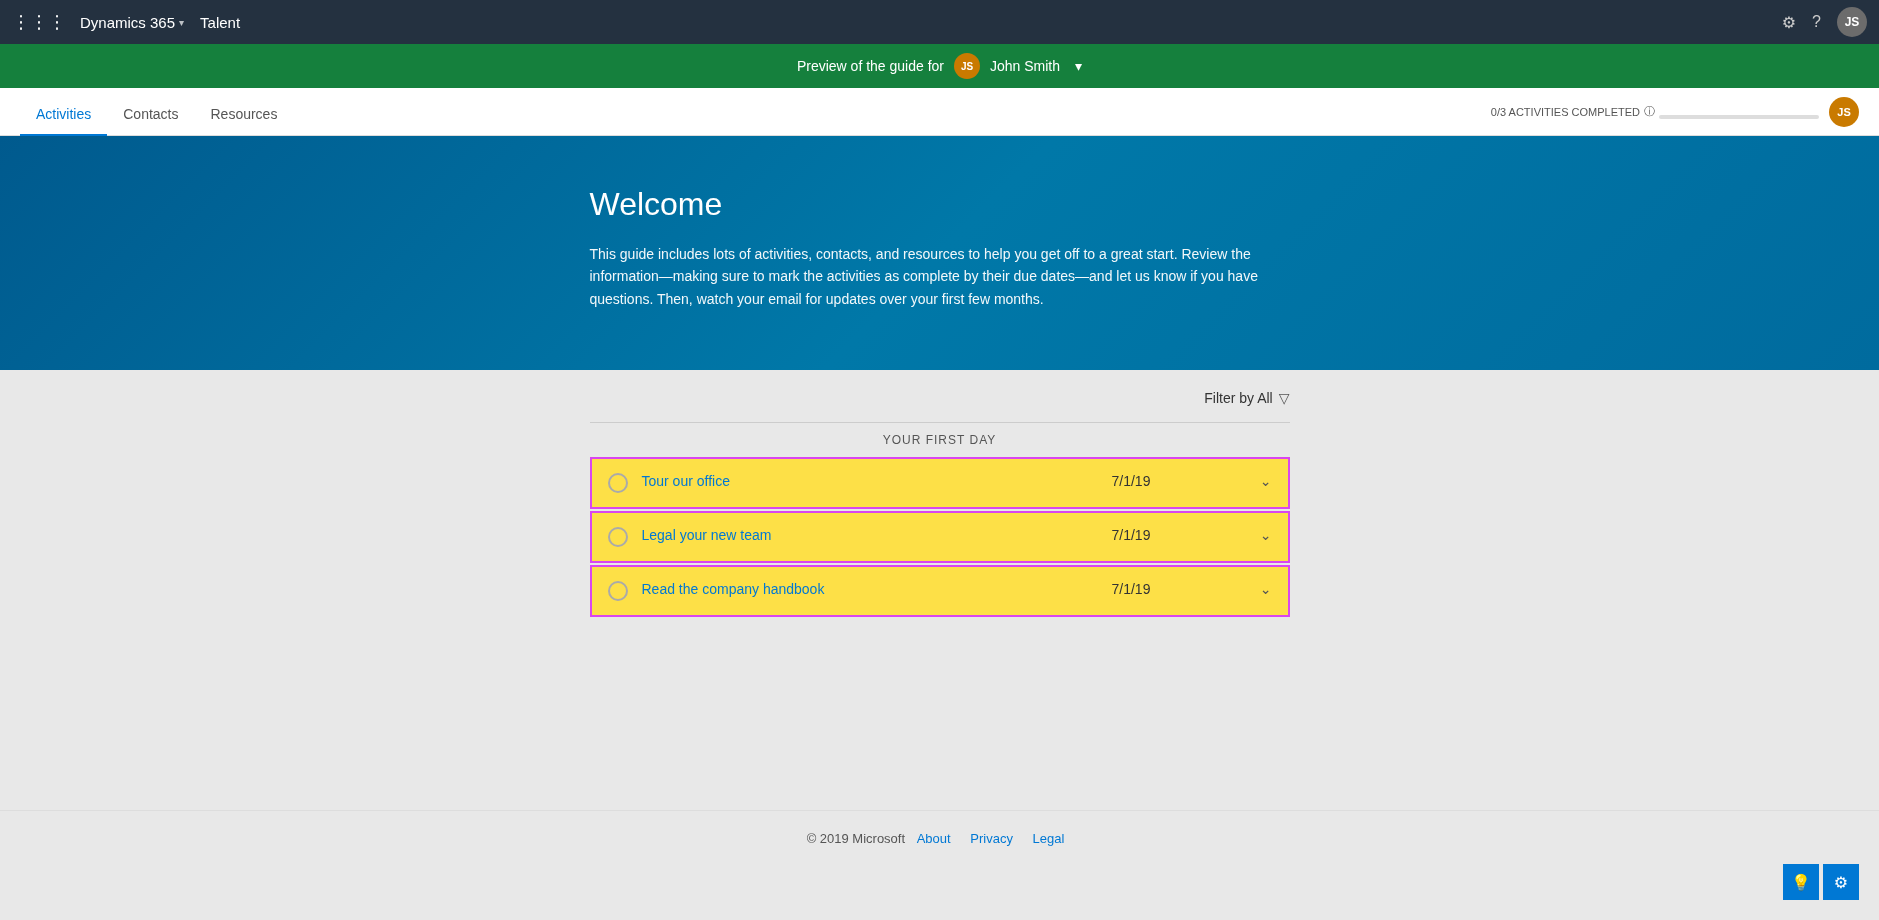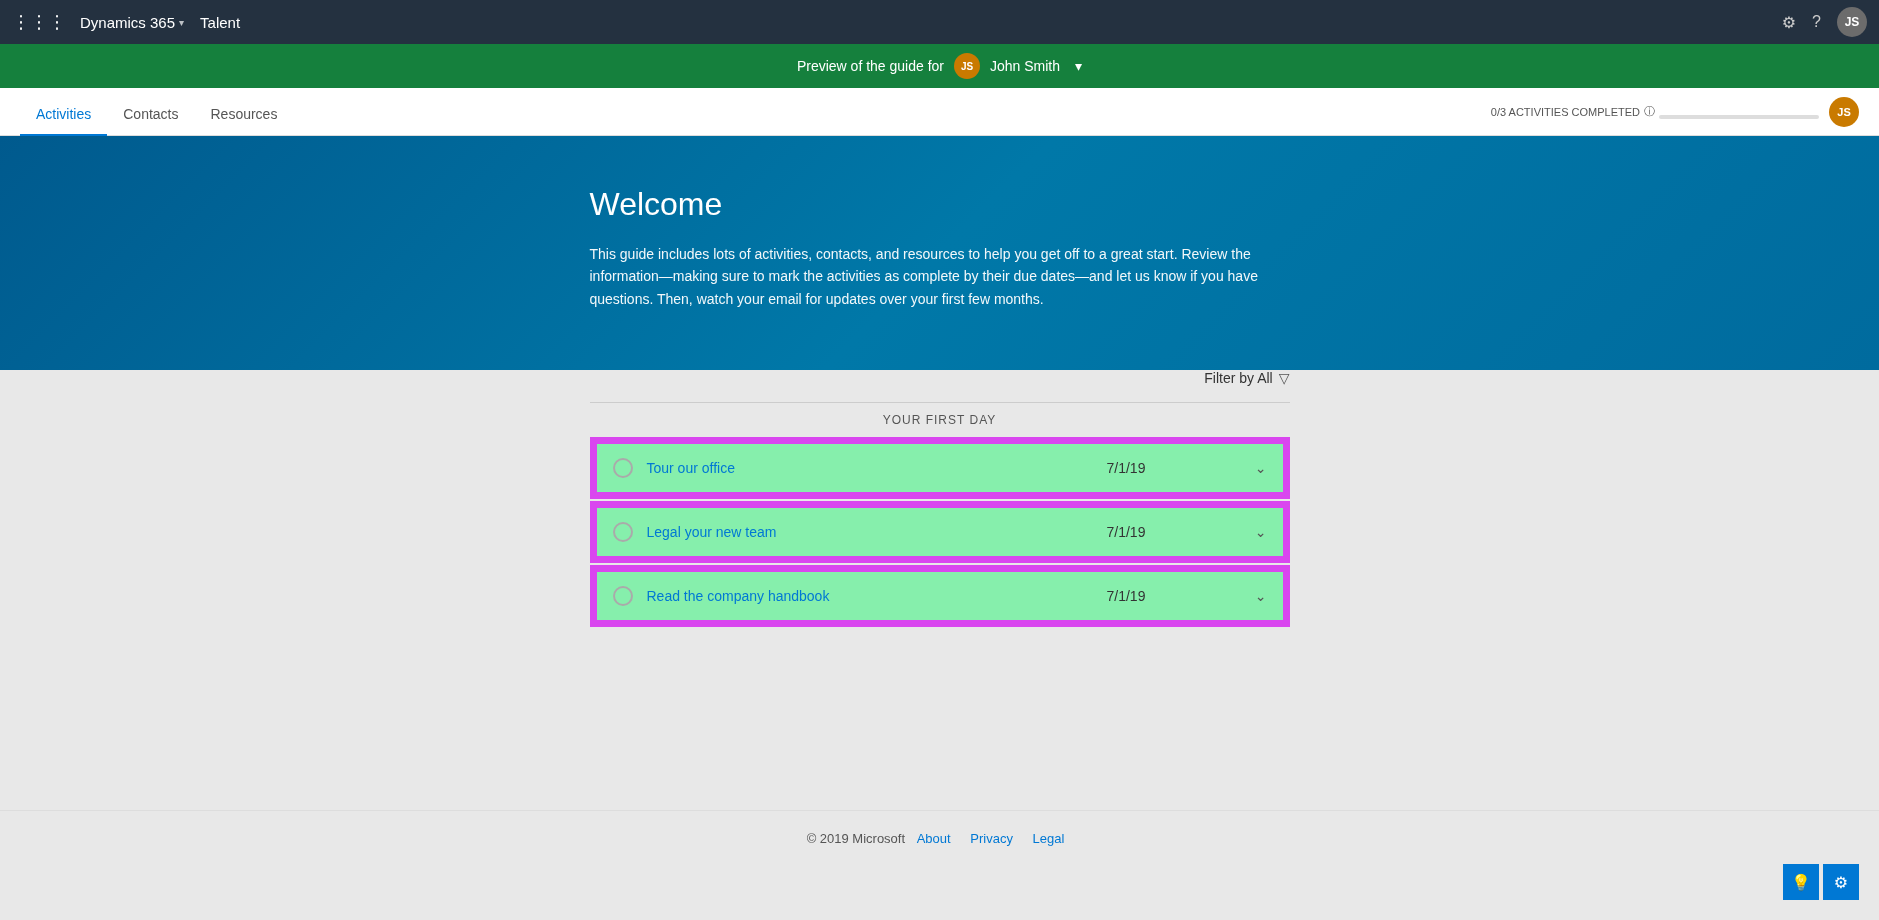--- a/index.html
+++ b/index.html
@@ -191,20 +191,21 @@
     }
     .hero-text {
       font-size: 14px;
       line-height: 1.6;
       opacity: 0.95;
     }
 
     
     .content {
       background: #e8e8e8;
+      padding: 20px;
       min-height: 400px;
     }
     .content-inner {
       max-width: 700px;
       margin: 0 auto;
     }
     .filter-bar {
       display: flex;
       justify-content: flex-end;
       margin-bottom: 16px;
@@ -248,24 +249,23 @@
       letter-spacing: 0.5px;
       text-transform: uppercase;
       font-weight: 600;
     }
     .table-header .col-activity { flex: 1; }
     .table-header .col-duedate { width: 120px; }
     .table-header .col-expand { width: 40px; }
 
     .activity-row {
       display: flex;
-      align-items: center;
-      background: #86efac;
+      background: #fde047;
       margin-bottom: 2px;
-      border: 7px solid #d946ef;
+      border: 2px solid #d946ef;
       padding: 14px 16px;
       cursor: pointer;
     }
     .activity-checkbox {
       width: 20px;
       height: 20px;
       border-radius: 50%;
       border: 2px solid #aaa;
       margin-right: 14px;
       flex-shrink: 0;

